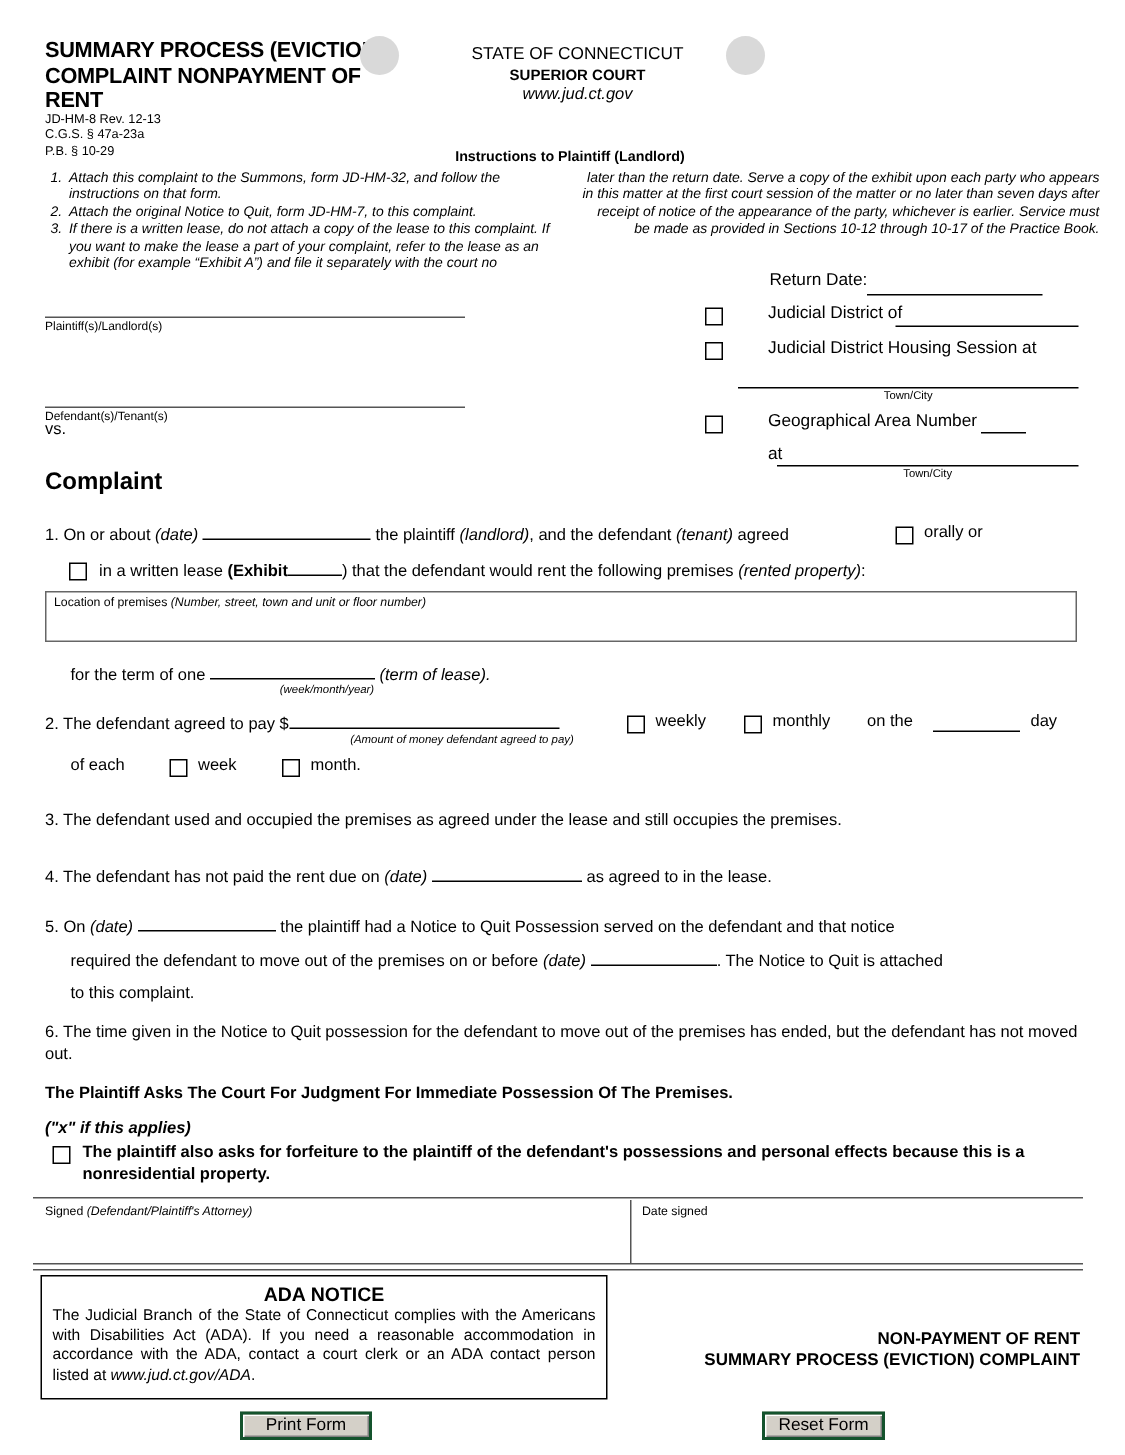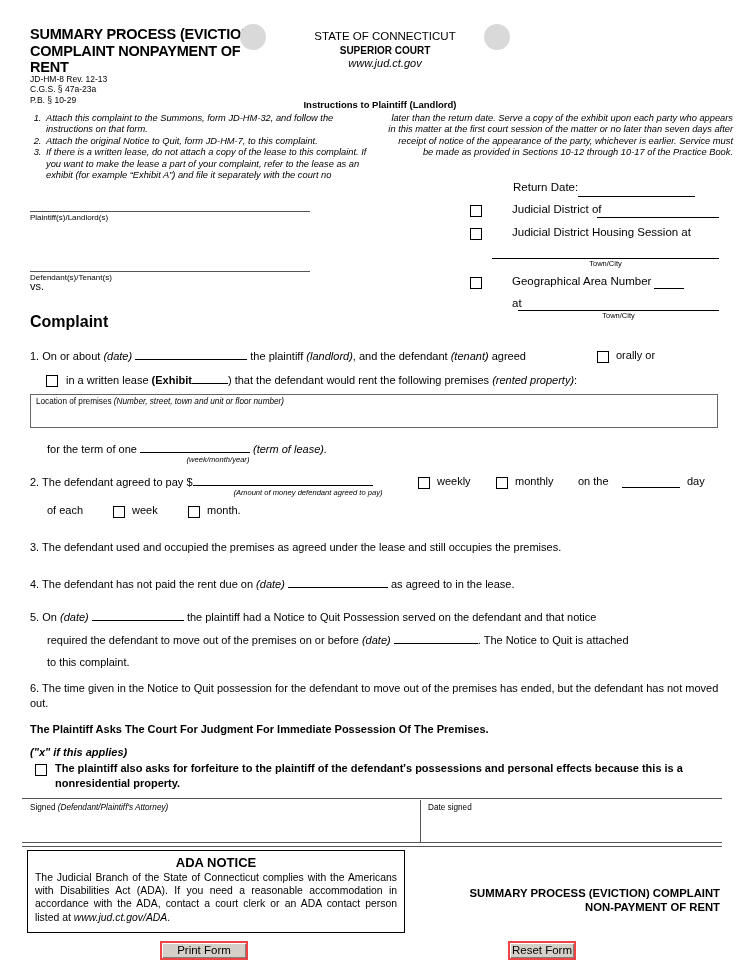--- a/index.html
+++ b/index.html
@@ -107,31 +107,31 @@
   .ada-title { font-size: 13px; font-weight: bold; text-align: center; line-height: 16px; }
   .ada-text  { font-size: 10.4px; line-height: 13.2px; text-align: justify; }
 
   .footer-title {
     left: 420px; top: 886px; width: 300px;
     text-align: right; font-size: 11.3px; font-weight: bold; line-height: 14px;
   }
 
   
   .btn {
-    border: 2px solid #ef4444;
+    border: 2px solid #14532d;
     background: #d4d0c8;
     font-size: 11.5px;
     text-align: center;
     padding: 1px 0 2px 0;
     box-shadow: inset 1px 1px 0 #ffffff, inset -1px -1px 0 #808080;
     box-sizing: border-box;
     cursor: pointer;
   }
   .btn-print { left: 160px; top: 941px; width: 88px; }
-  .btn-reset { left: 508px; top: 941px; width: 68px; }
+  .btn-reset { left: 508px; top: 941px; width: 82px; }
 </style>
 </head>
 <body>
 
 <div id="page">
 
   <div class="abs form-title">SUMMARY PROCESS (EVICTION) COMPLAINT NONPAYMENT OF RENT</div>
   <div class="abs form-codes">
     <div>JD-HM-8   Rev. 12-13</div>
     <div>C.G.S. § 47a-23a</div>
@@ -290,20 +290,20 @@
   <div class="abs" style="left:428px; top:812px; width:288px; height:28px;"></div>
   <div class="abs sig-bot1"></div>
   <div class="abs sig-bot2"></div>
 
   <div class="abs ada-box">
     <div class="ada-title">ADA NOTICE</div>
     <div class="ada-text"><span>The Judicial Branch of the State of Connecticut complies with the Americans with Disabilities Act (ADA). If you need a reasonable accommodation in accordance with the ADA, contact a court clerk or an ADA contact person listed at </span><i>www.jud.ct.gov/ADA</i><span>.</span></div>
   </div>
 
   <div class="abs footer-title">
+    <div>NON-PAYMENT OF RENT</div>
     <div>SUMMARY PROCESS (EVICTION) COMPLAINT</div>
-    <div>NON-PAYMENT OF RENT</div>
   </div>
 
   <div class="abs btn btn-print">Print Form</div>
   <div class="abs btn btn-reset">Reset Form</div>
 
 </div>
 
 </body></html>

